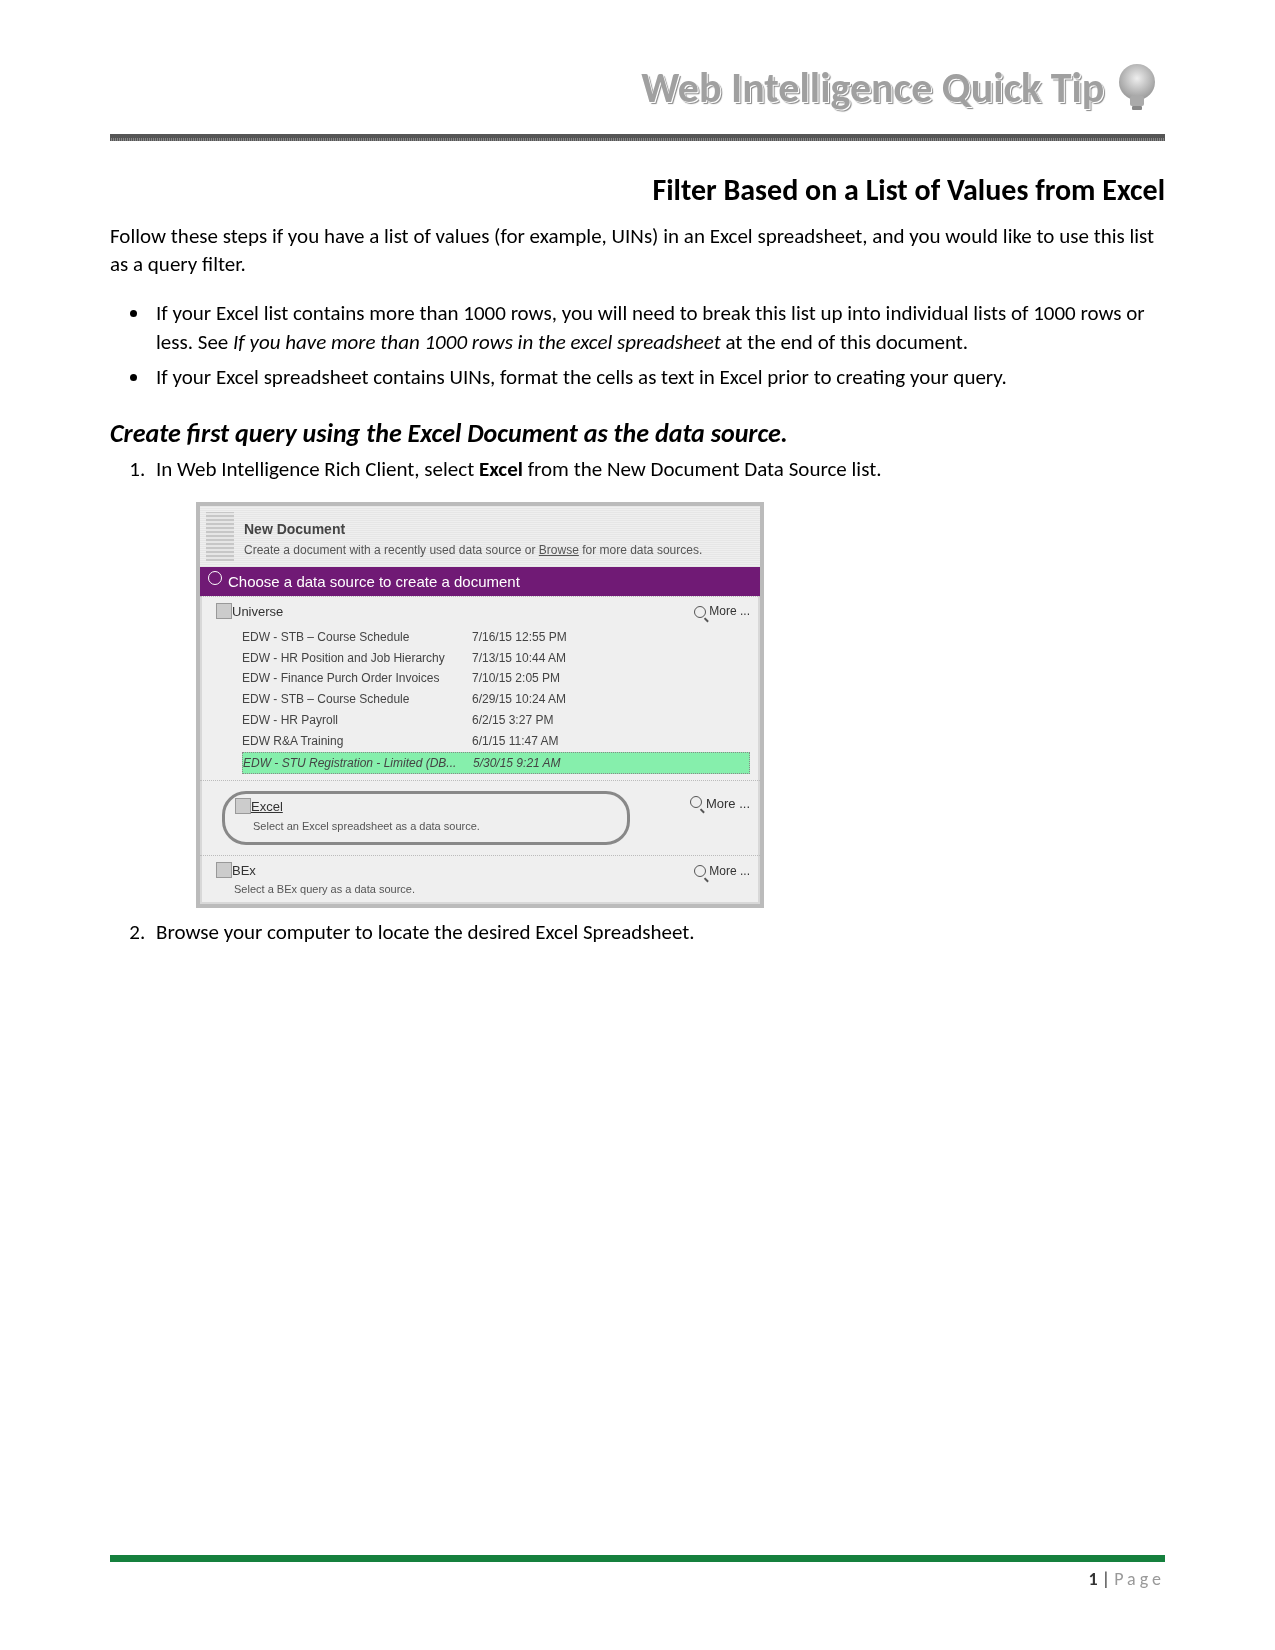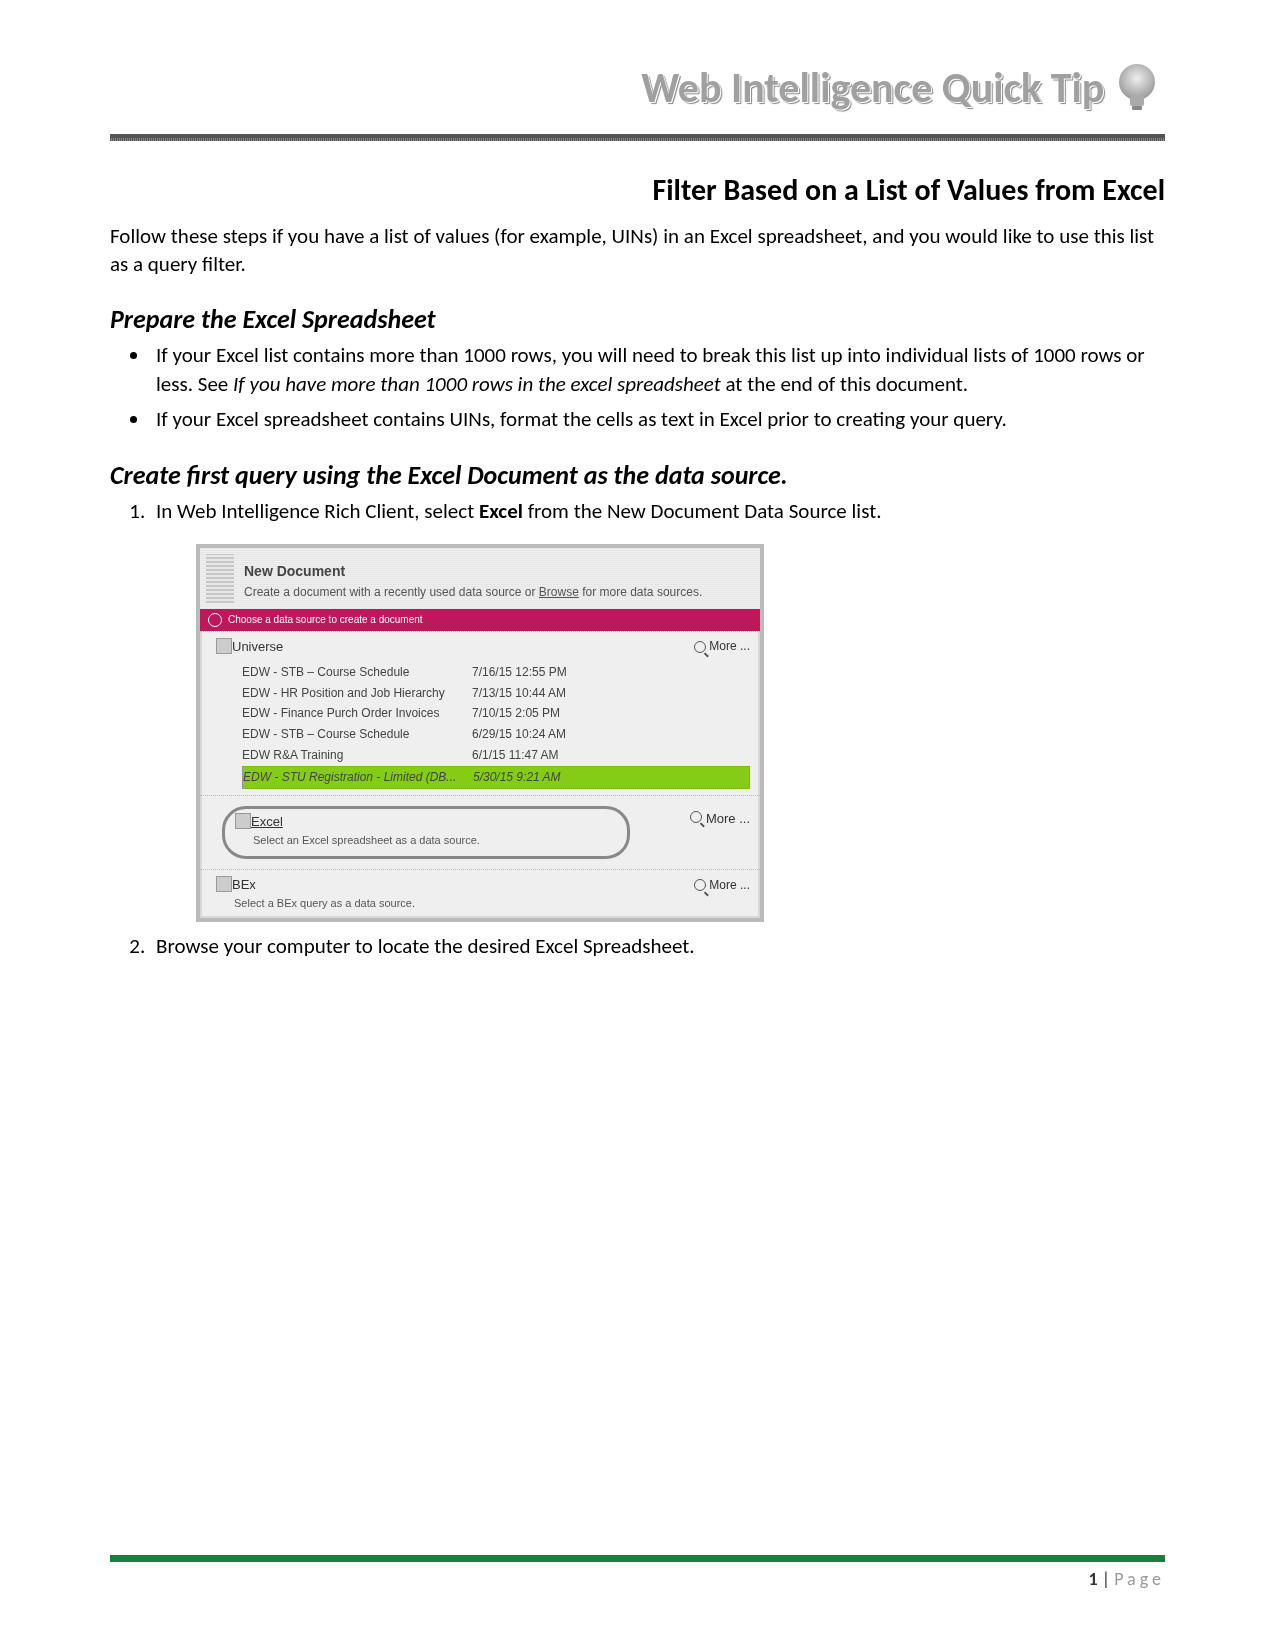--- a/index.html
+++ b/index.html
@@ -100,23 +100,23 @@
     color: #444;
     font-size: 14px;
   }
   .panel-top .sub {
     font-size: 12px;
     color: #555;
     margin-top: 2px;
   }
   .panel-top .sub .u { text-decoration: underline; }
   .choose-bar {
-    background: #be185d;
+    background: #701a75;
     color: #fff;
-    font-size: 10px;
+    font-size: 15px;
     padding: 4px 8px 4px 28px;
     position: relative;
   }
   .choose-bar::before{
     content:"";
     position:absolute; left:8px; top:4px; width:12px; height:12px;
     border:1px solid #fff; border-radius:50%;
   }
   .src-section {
     padding: 6px 10px 6px 16px;
@@ -148,21 +148,21 @@
     font-size: 12px;
     color: #444;
   }
   .universe-list .row {
     display: flex;
     padding: 2px 0;
   }
   .universe-list .row .n { flex: 0 0 230px; }
   .universe-list .row .d { flex: 0 0 140px; }
   .universe-list .row.sel {
-    background: #84cc16;
+    background: #86efac;
     border: 1px dotted #888;
     font-style: italic;
   }
   .excel-callout {
     border: 3px solid #888;
     border-radius: 24px;
     padding: 4px 16px 8px 10px;
     margin: 4px 120px 4px 6px;
   }
   .uicon {
@@ -208,21 +208,20 @@
         <rect x="22" y="46" width="10" height="4" rx="1" fill="#888"></rect>
       </svg>
     </span>
   </div>
   <hr class="header-rule">
 
   <h1 class="title">Filter Based on a List of Values from Excel</h1>
 
   <p class="body">Follow these steps if you have a list of values (for example, UINs) in an Excel spreadsheet, and you would like to use this list as a query filter.</p>
 
-  <h2 class="section">Prepare the Excel Spreadsheet</h2>
 
   <ul class="bullets">
     <li>
       <span>If your Excel list contains more than 1000 rows, you will need to break this list up into individual lists of 1000 rows or less. See </span><span class="ital">If you have more than 1000 rows in the excel spreadsheet</span><span> at the end of this document.</span>
     </li>
     <li>If your Excel spreadsheet contains UINs, format the cells as text in Excel prior to creating your query.</li>
   </ul>
 
   <h2 class="section">Create first query using the Excel Document as the data source.</h2>
 
@@ -262,20 +261,24 @@
                 <span class="n">EDW - HR Position and Job Hierarchy</span>
                 <span class="d">7/13/15 10:44 AM</span>
               </div>
               <div class="row">
                 <span class="n">EDW - Finance Purch Order Invoices</span>
                 <span class="d">7/10/15 2:05 PM</span>
               </div>
               <div class="row">
                 <span class="n">EDW - STB – Course Schedule</span>
                 <span class="d">6/29/15 10:24 AM</span>
+              </div>
+              <div class="row">
+                <span class="n">EDW - HR Payroll</span>
+                <span class="d">6/2/15 3:27 PM</span>
               </div>
               <div class="row">
                 <span class="n">EDW R&amp;A Training</span>
                 <span class="d">6/1/15 11:47 AM</span>
               </div>
               <div class="row sel">
                 <span class="n">EDW - STU Registration - Limited (DB...</span>
                 <span class="d">5/30/15 9:21 AM</span>
               </div>
             </div>

